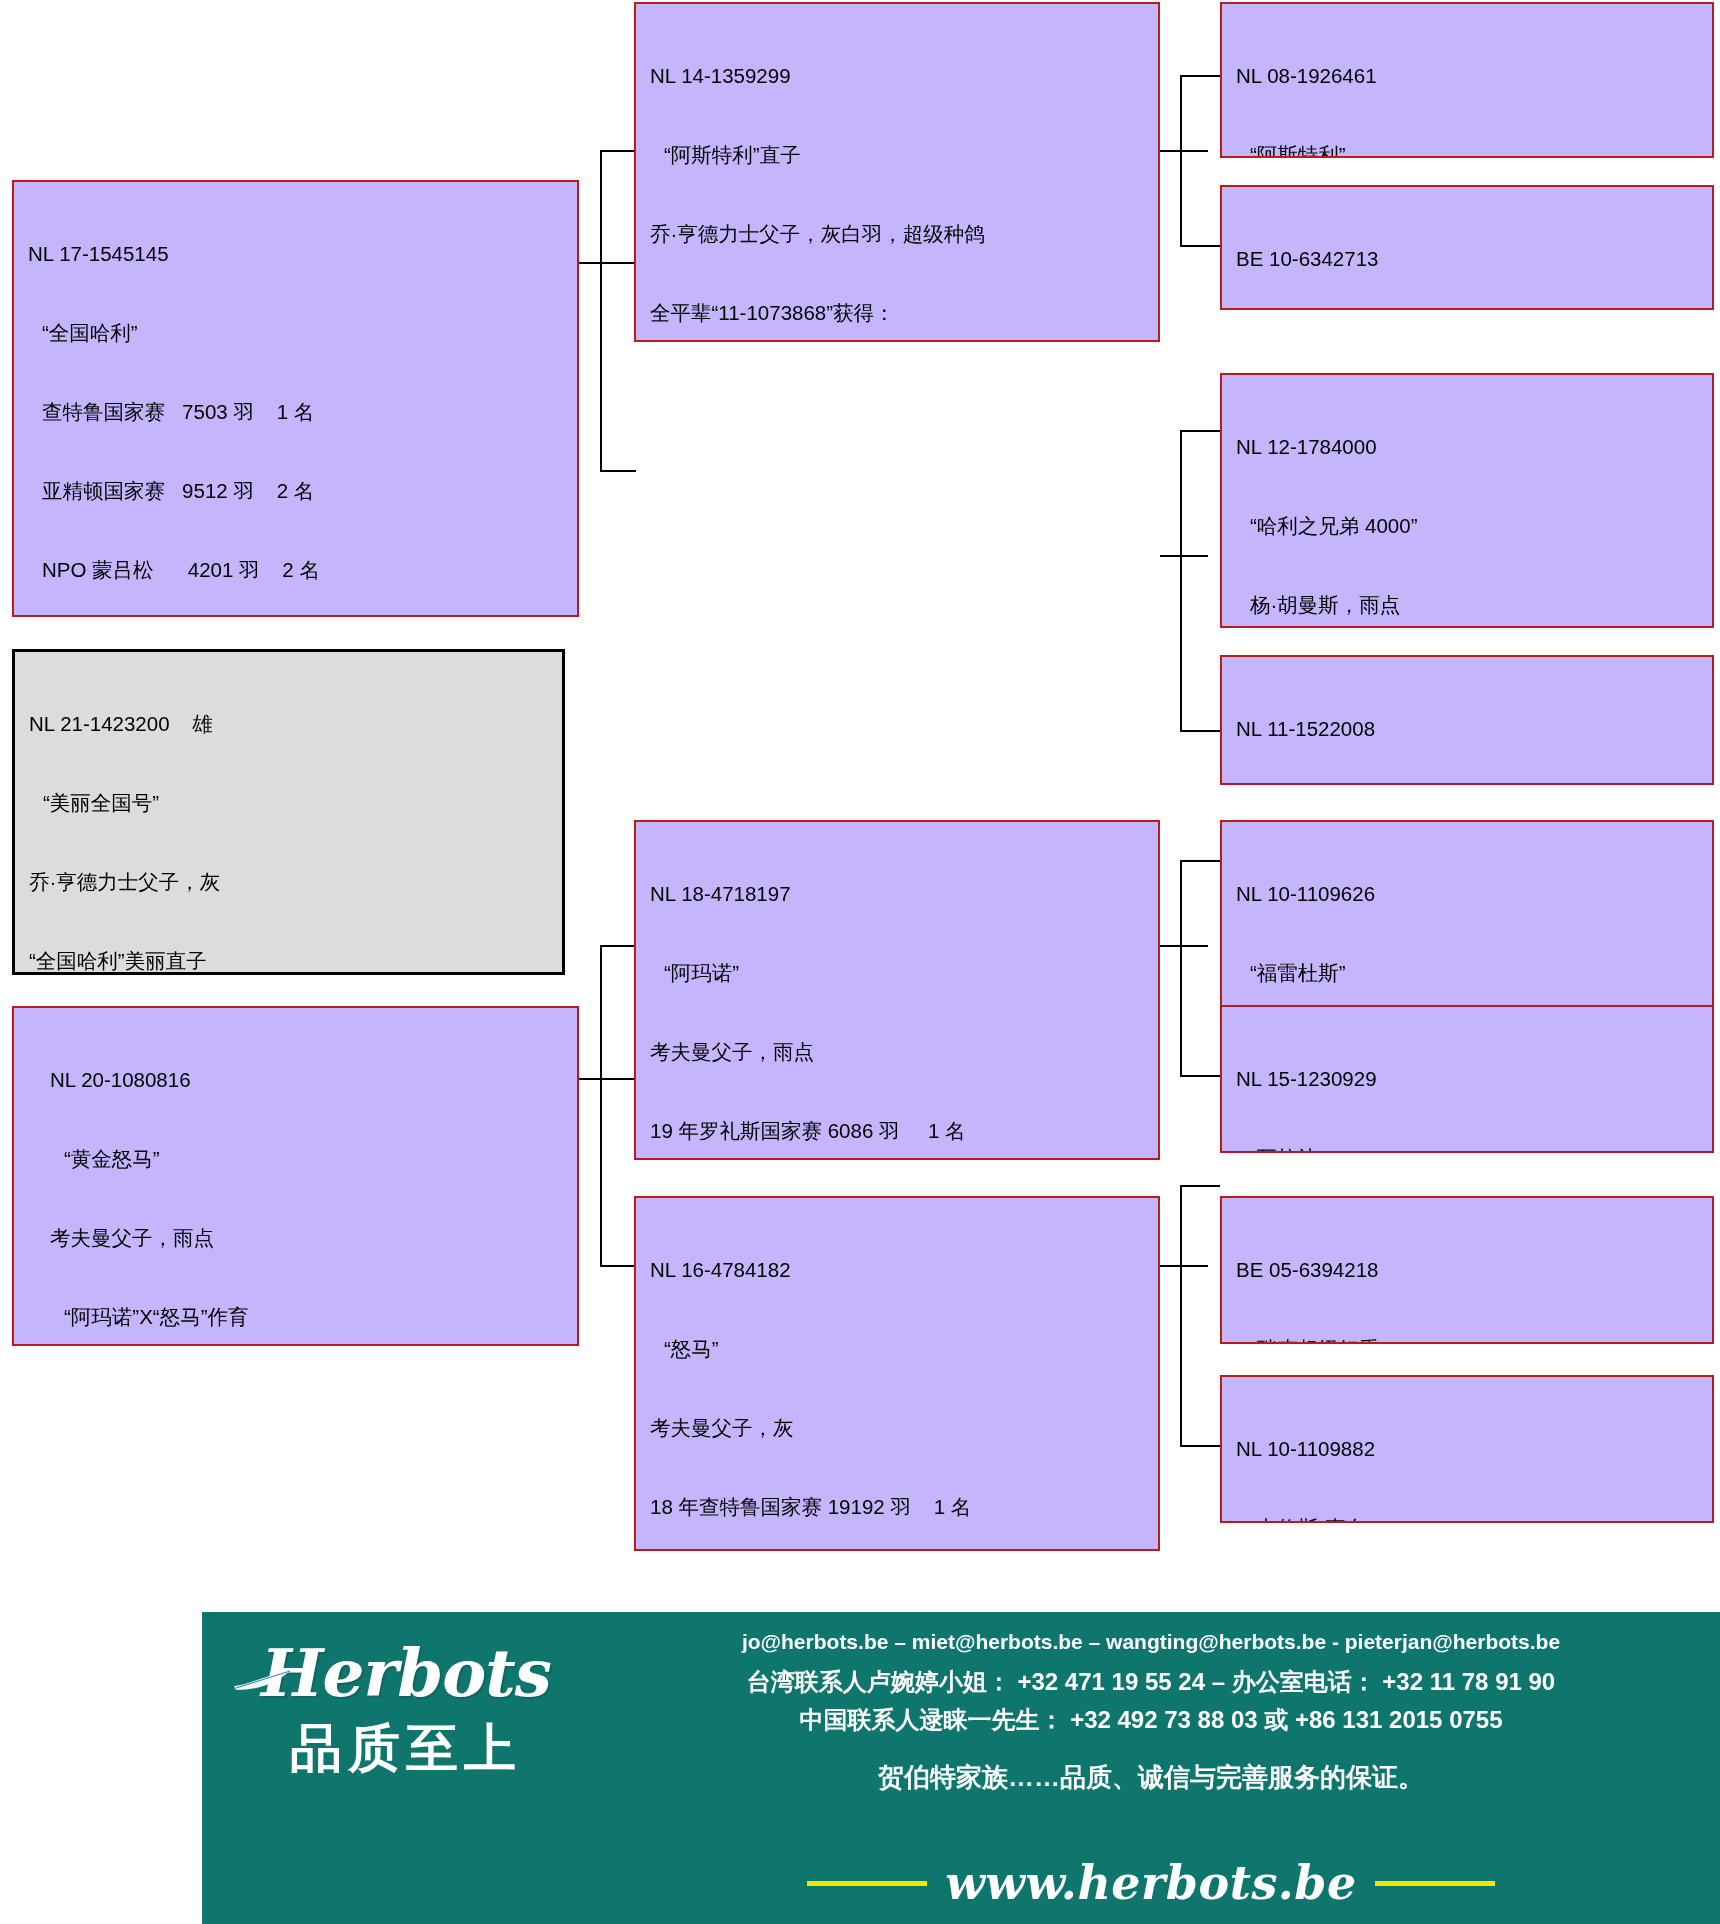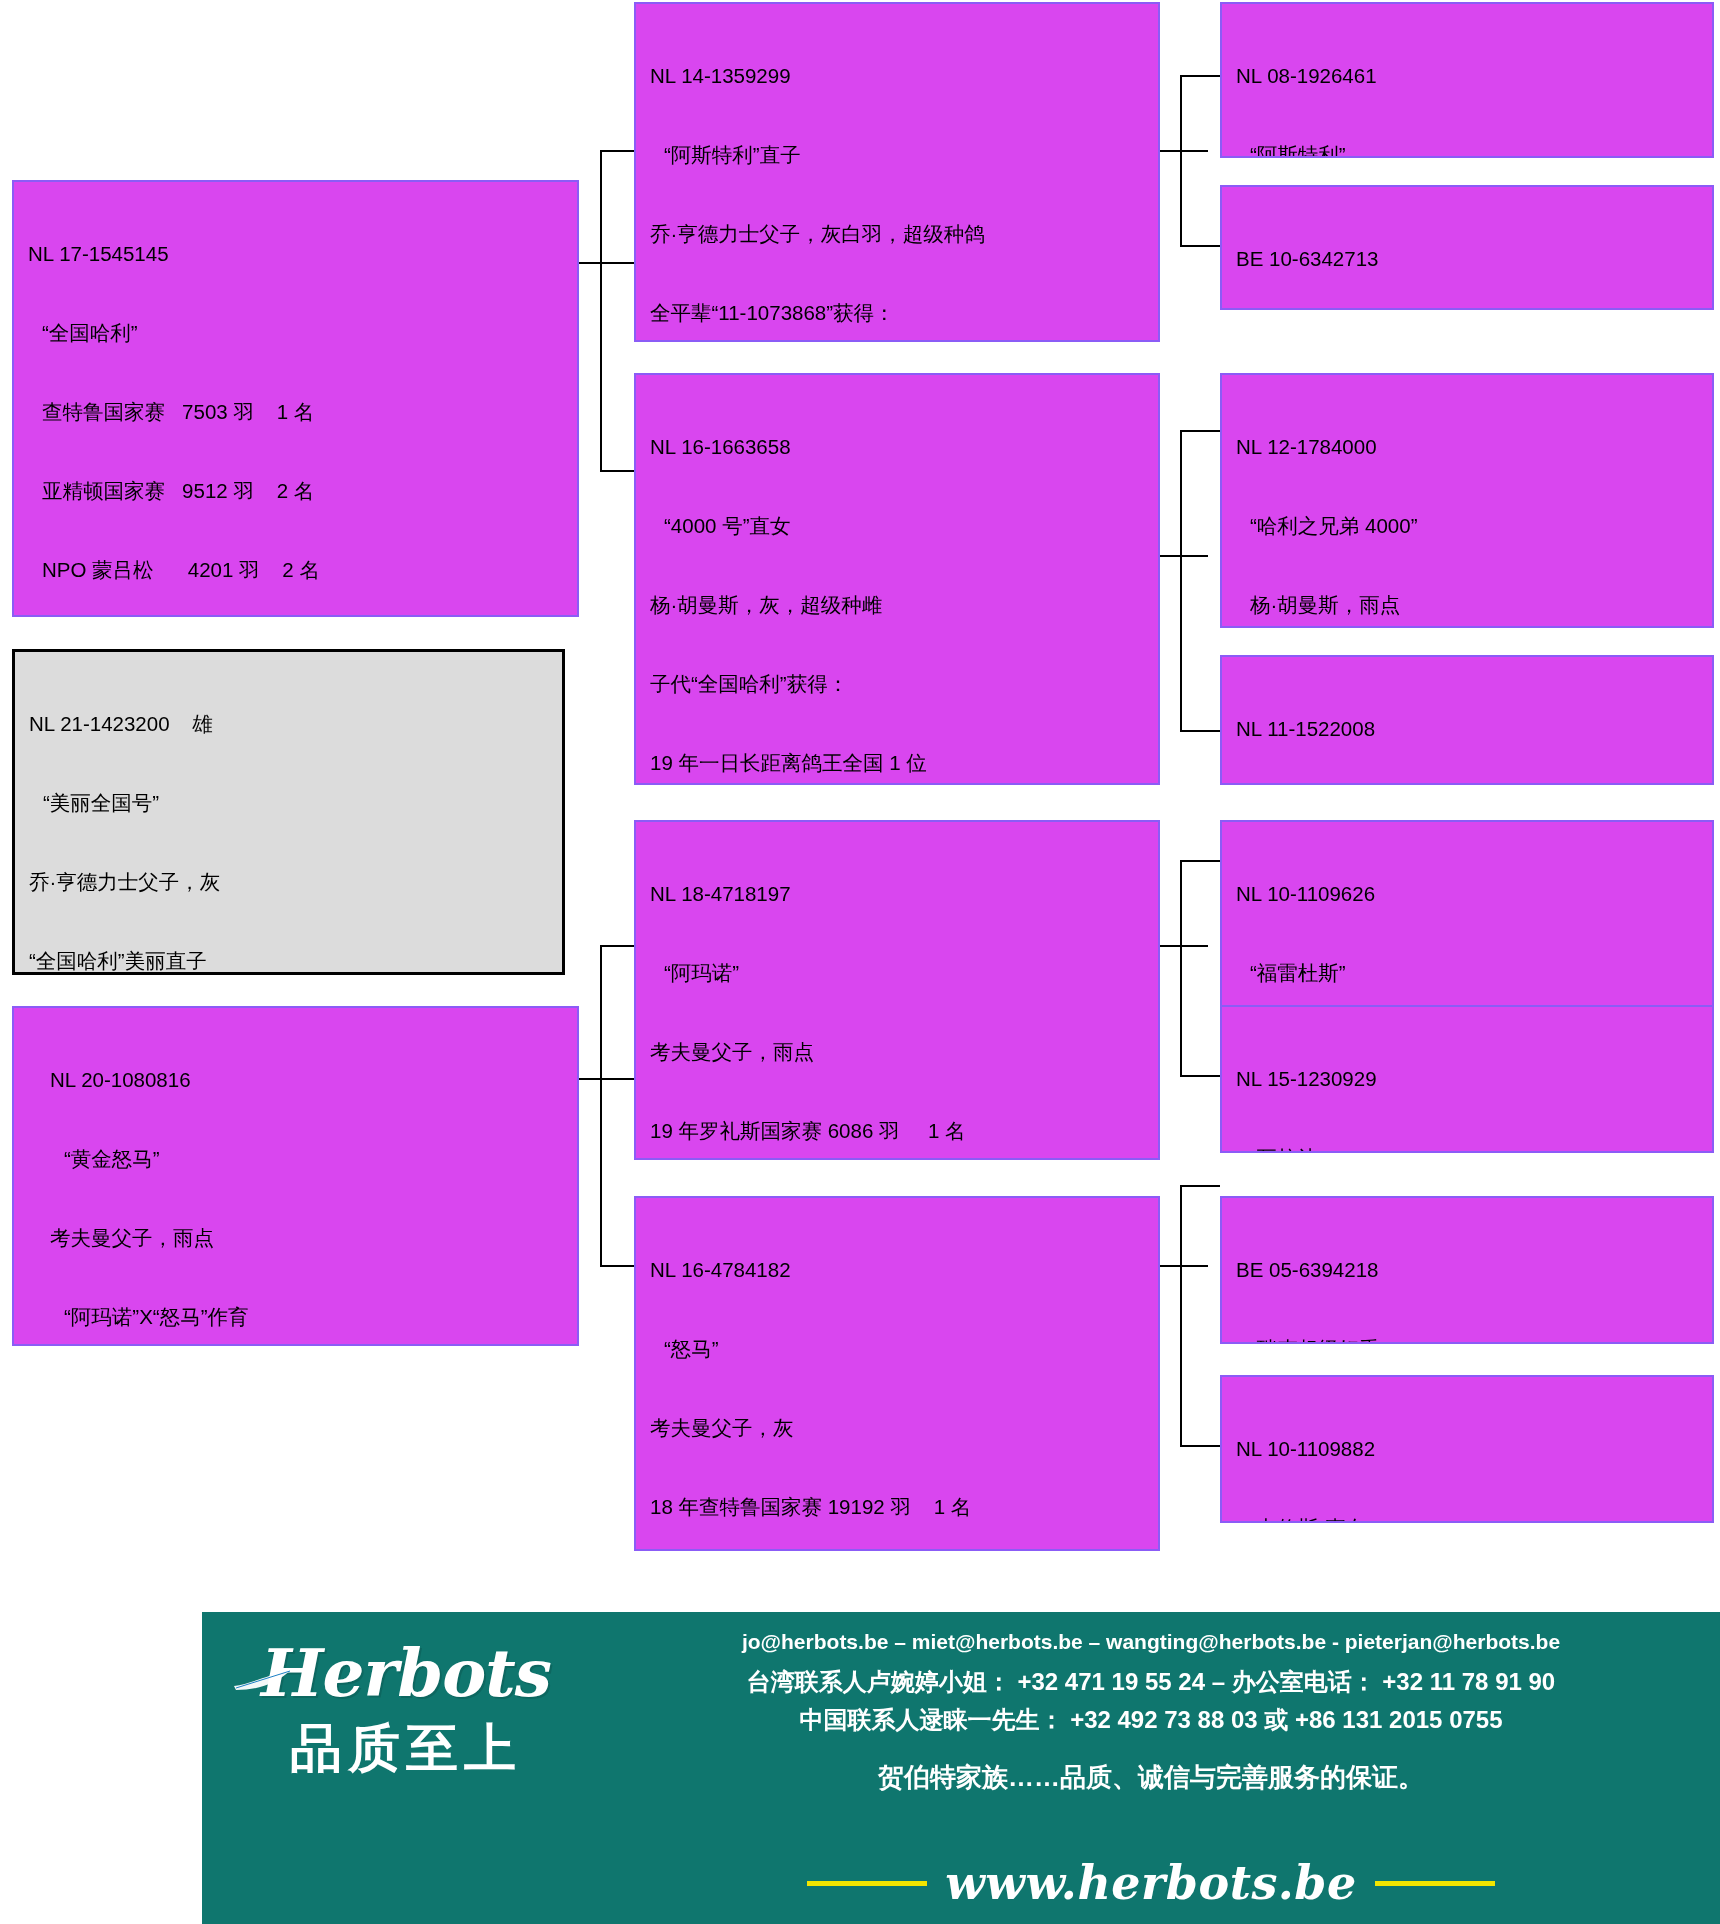--- a/index.html
+++ b/index.html
@@ -14,22 +14,22 @@
     color: #000;
     overflow: hidden;
   }
   .pedigree {
     position: relative;
     width: 1720px;
     height: 1600px;
   }
   .box {
     position: absolute;
-    border: 2px solid #8b5cf6;
-    background: #d946ef;
+    border: 2px solid #b91c1c;
+    background: #c4b5fd;
     padding: 6px 10px 6px 14px;
     font-size: 20.5px;
     line-height: 1.285;
     white-space: pre;
     overflow: hidden;
   }
   .box .ln { display: block; }
   .box.subject {
     border: 3px solid #000;
     background: #dcdcdc;
@@ -217,31 +217,20 @@
     <span class="ln">全平辈“11-1073868”获得：</span>
     
     
     
     
     
     
     
   </div>
 
-  <div class="box" style="left:634px; top:373px; width:526px; height:412px;">
-    <span class="ln">NL 16-1663658</span>
-    <span class="ln indent">“4000 号”直女</span>
-    <span class="ln">杨·胡曼斯，灰，超级种雌</span>
-    <span class="ln">子代“全国哈利”获得：</span>
-    <span class="ln">19 年一日长距离鸽王全国 1 位</span>
-    
-    
-    
-    
-  </div>
 
   <div class="box" style="left:634px; top:820px; width:526px; height:340px;">
     <span class="ln">NL 18-4718197</span>
     <span class="ln indent">“阿玛诺”</span>
     <span class="ln">考夫曼父子，雨点</span>
     <span class="ln">19 年罗礼斯国家赛 6086 羽     1 名</span>
     
     
     
     

